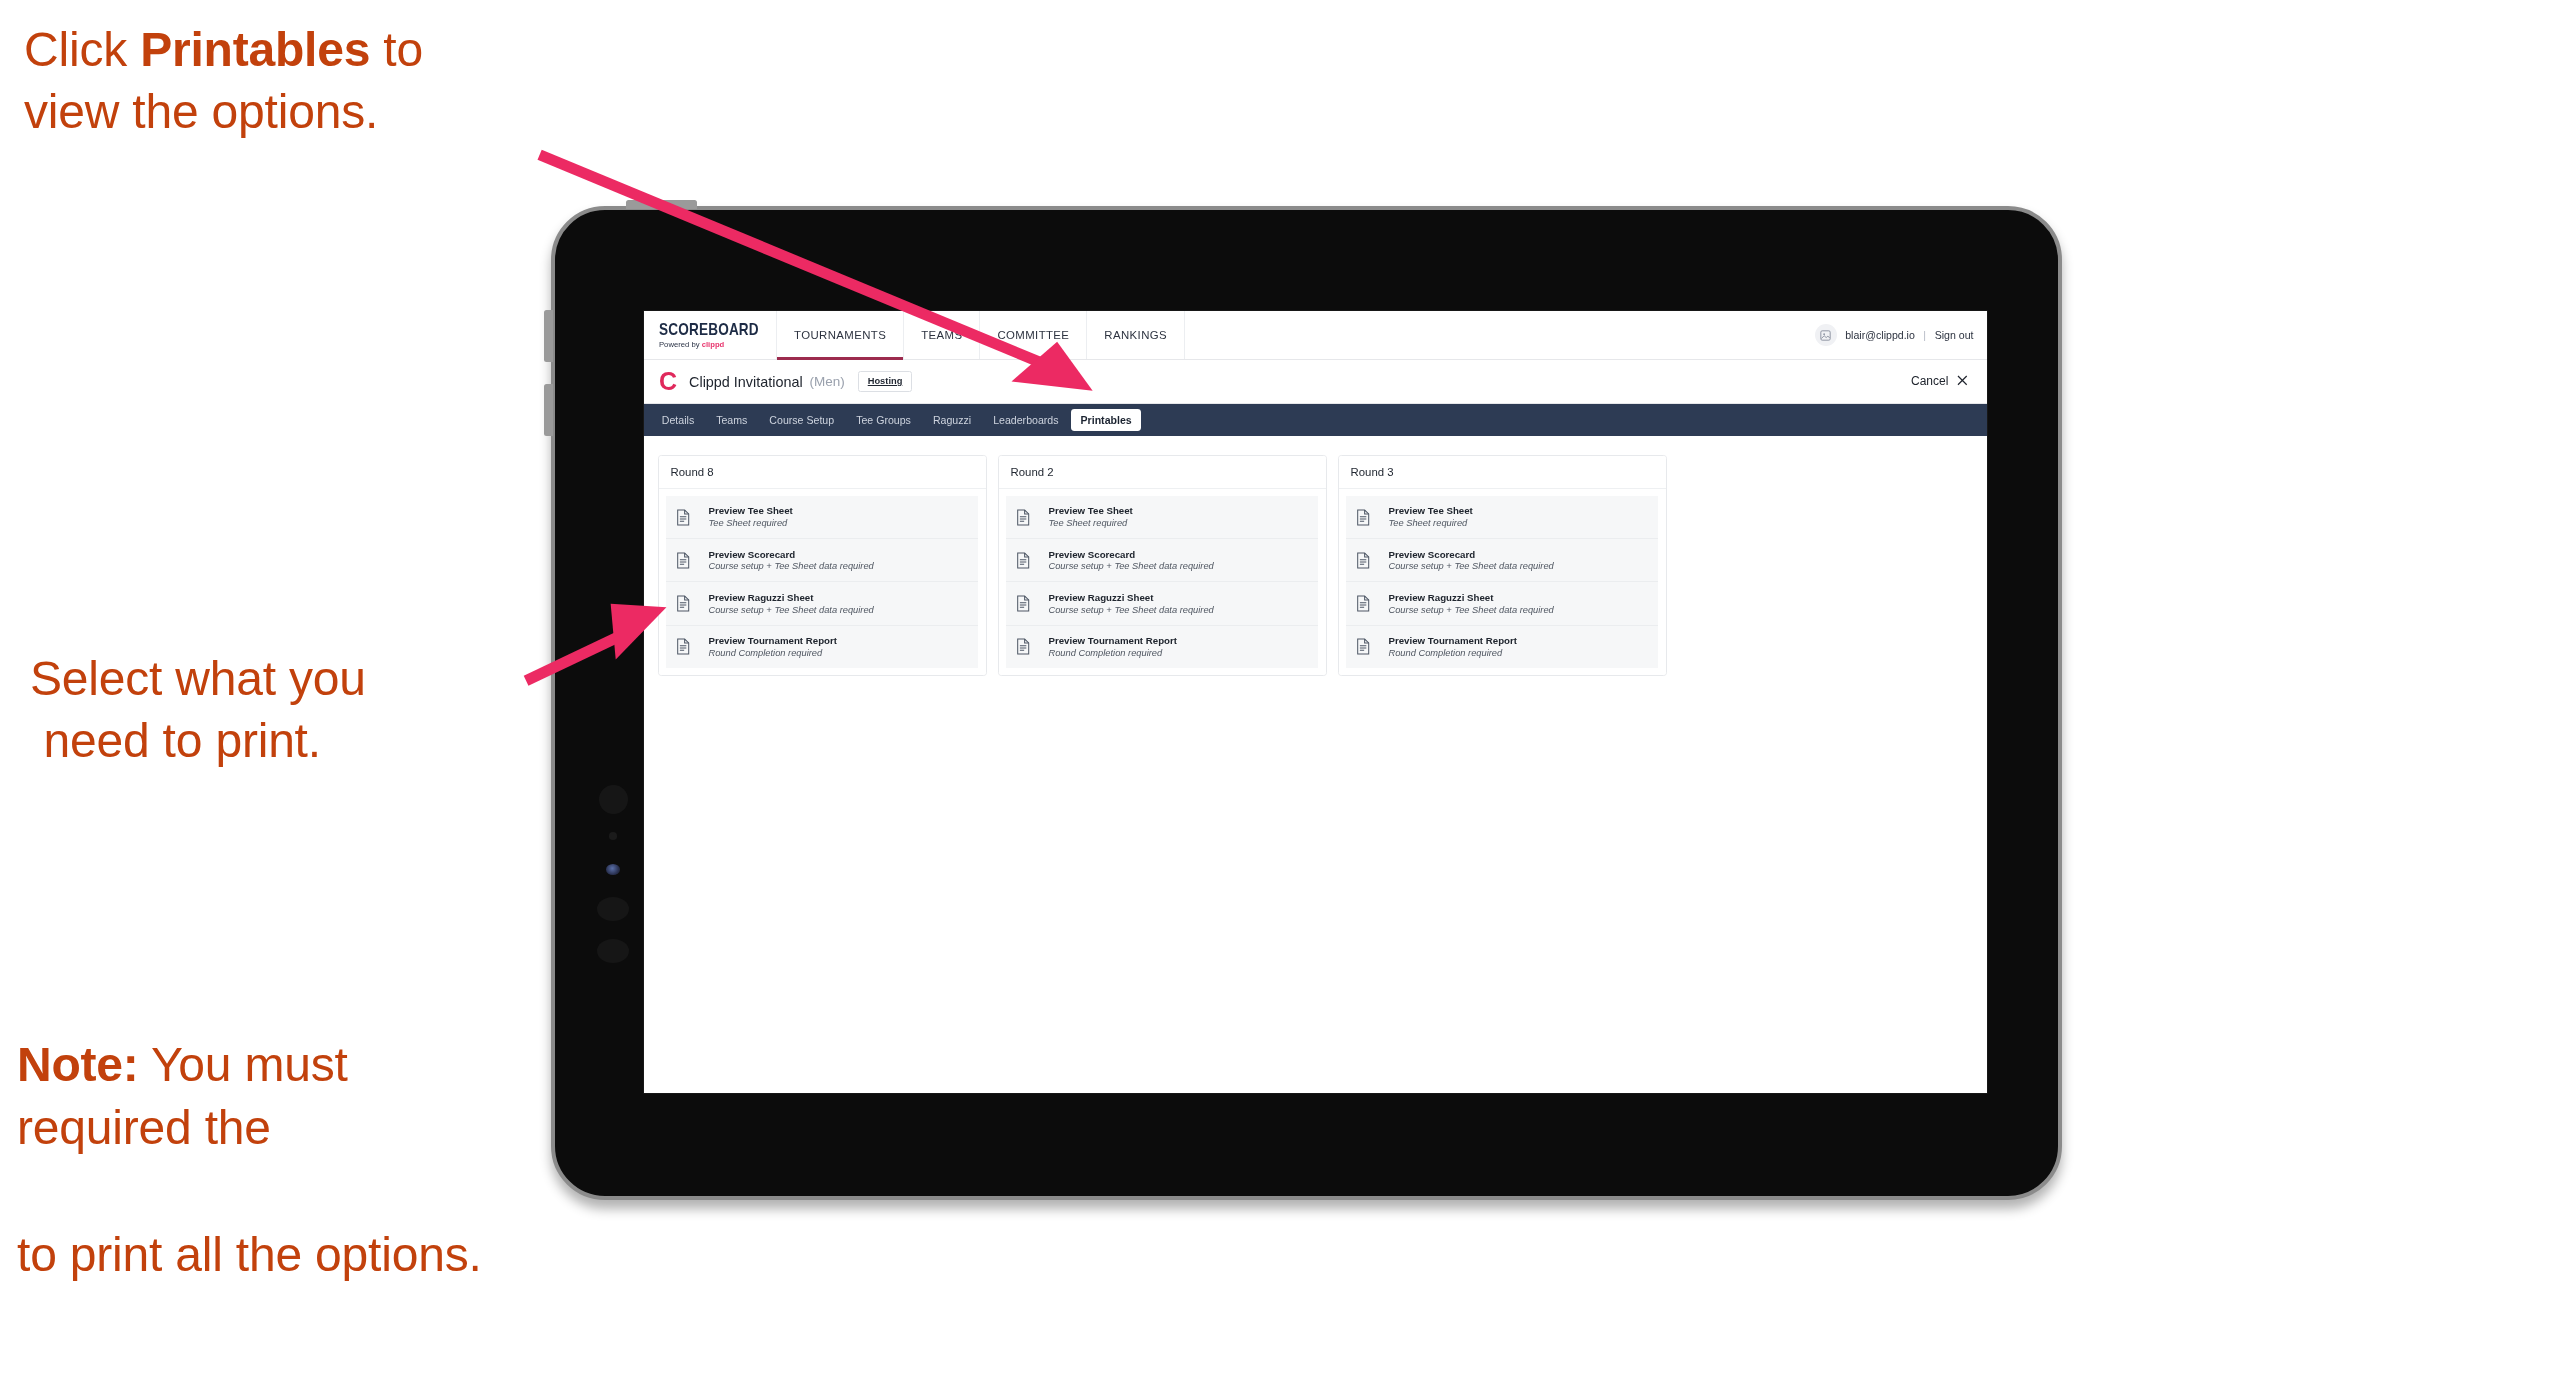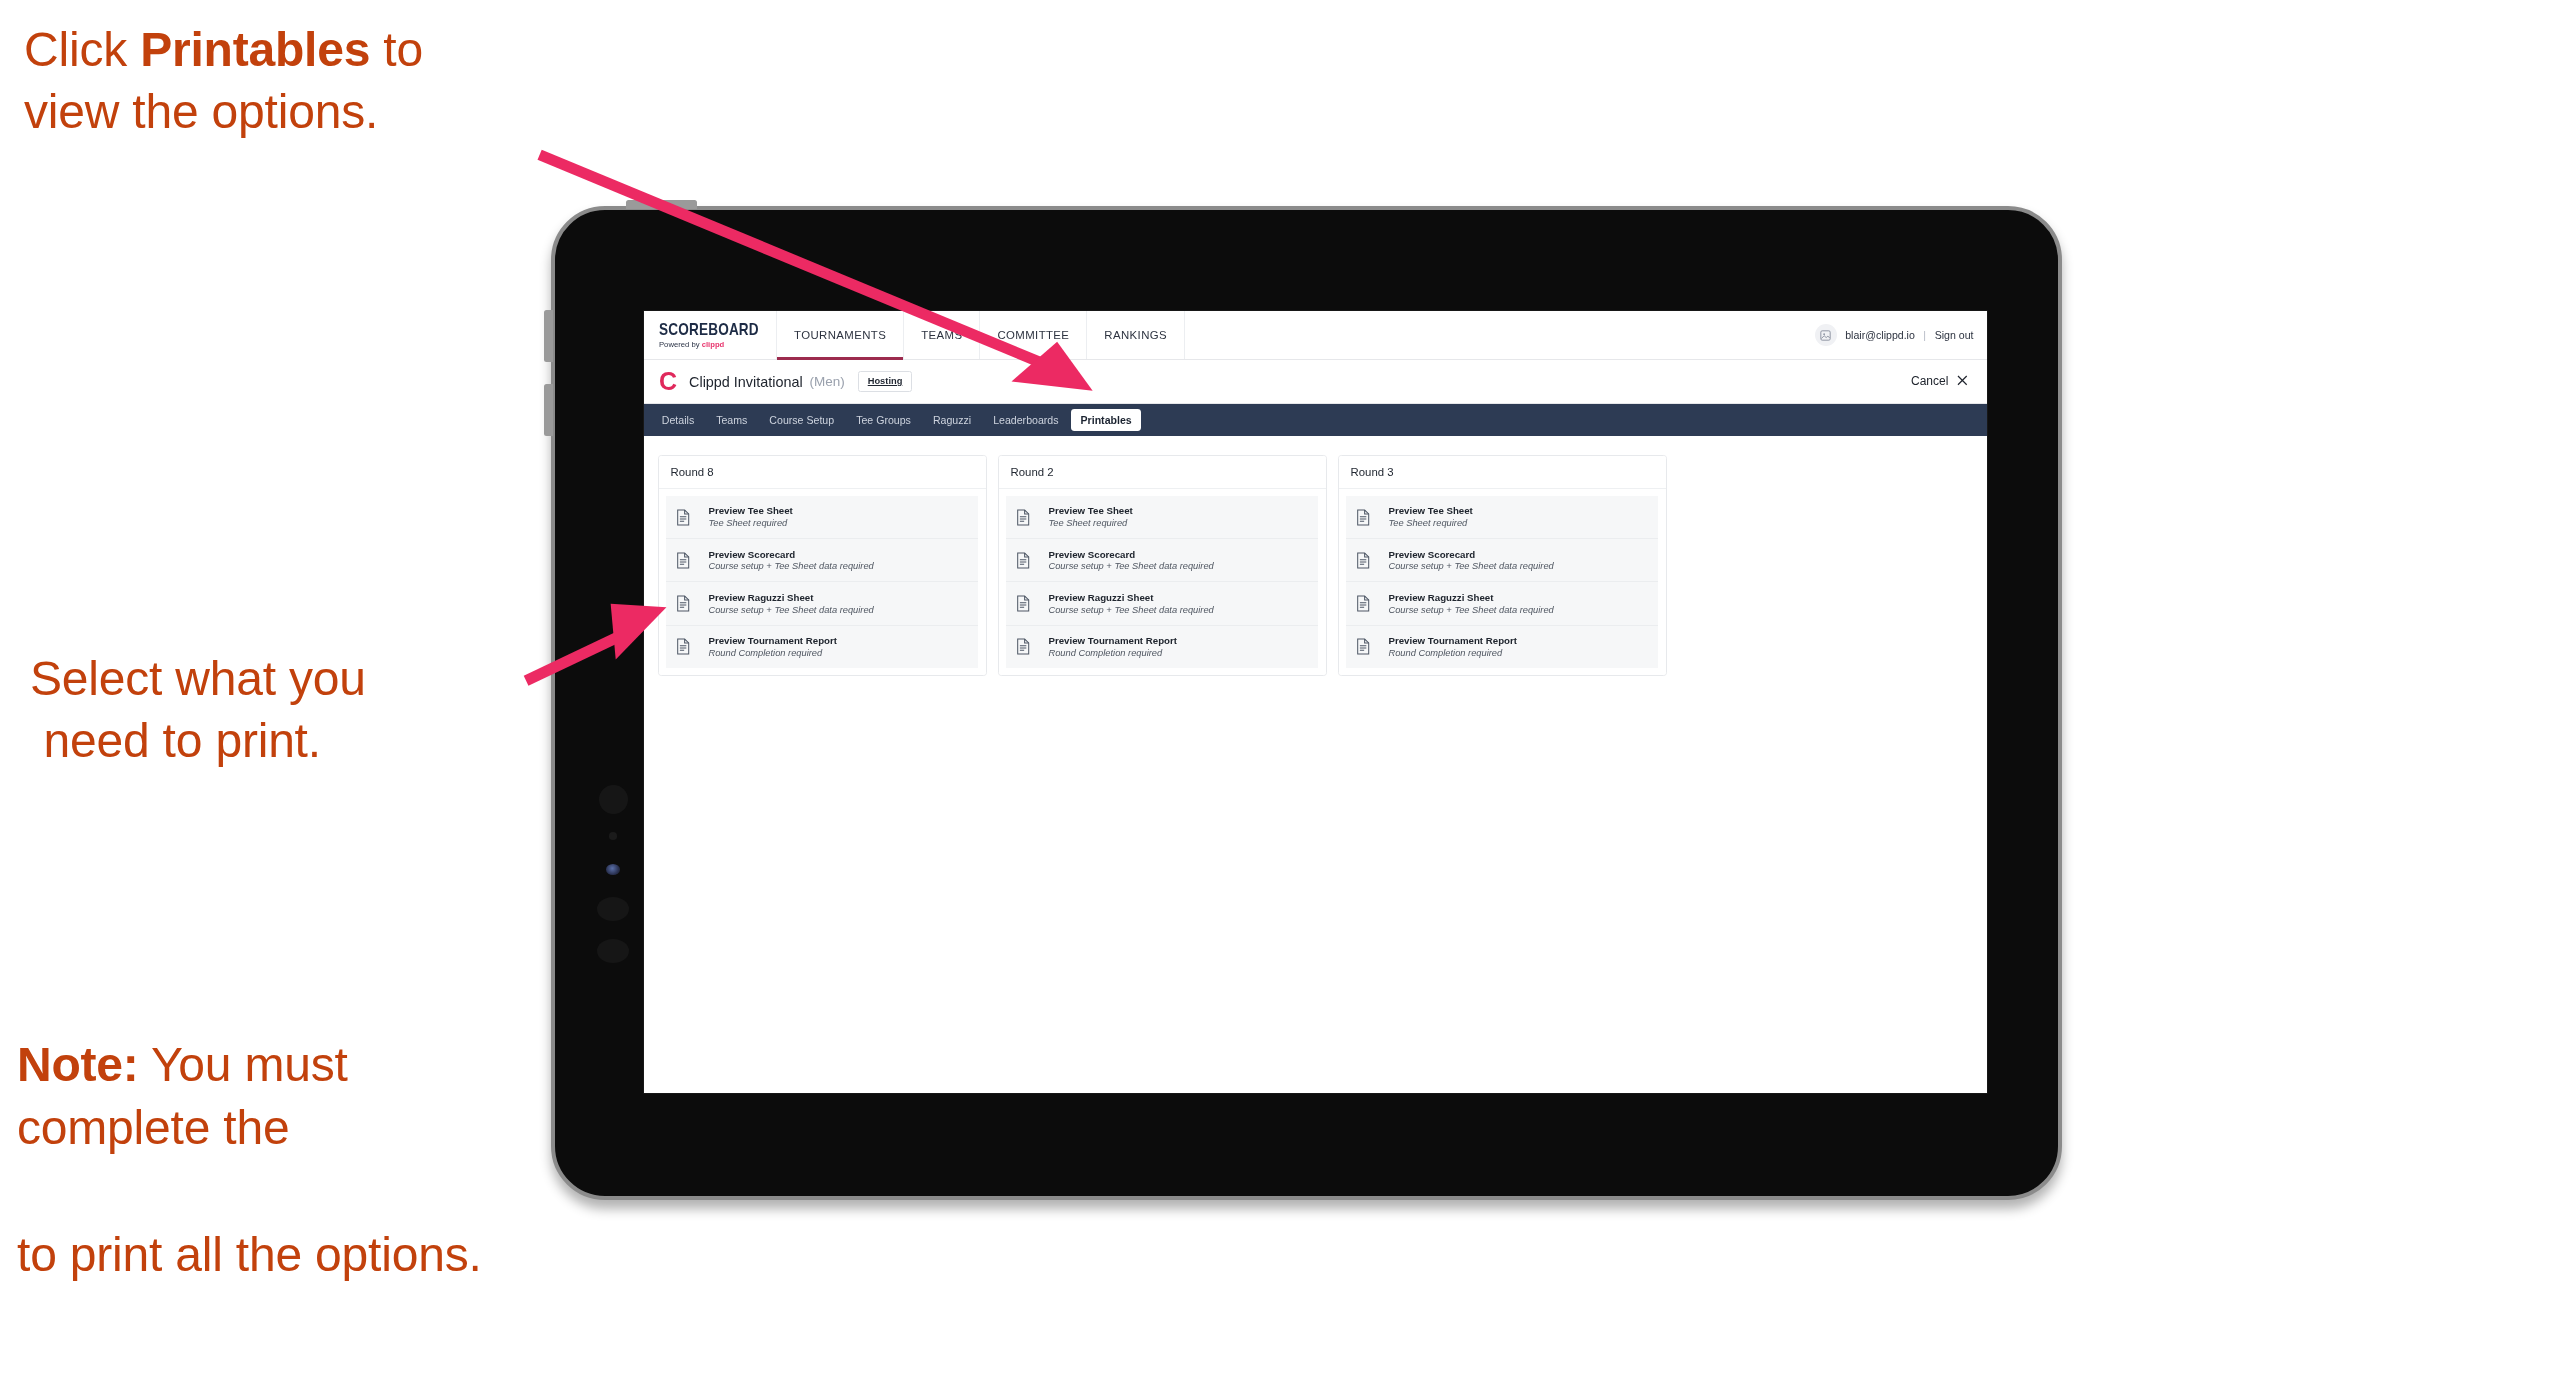--- a/index.html
+++ b/index.html
@@ -194,21 +194,21 @@
     <span>view the options.</span>
   </div>
 
   <div class="annot" id="annot-2">
     <span>Select what you</span>
     <span class="ind">need to print.</span>
   </div>
 
   <div class="annot" id="annot-3">
     <b>Note:</b><span> You must</span><br>
-    <span>complete the</span><br>
+    <span>required the</span><br>
     <br>
     <span>to print all the options.</span>
   </div>
 
   <div id="tablet">
     <div class="side-btn" id="btn-power"></div>
     <div class="side-btn" id="btn-vol-a"></div>
     <div class="side-btn" id="btn-vol-b"></div>
     <div class="lens" id="cam-1"></div>
     <div class="lens" id="cam-dot"></div>

